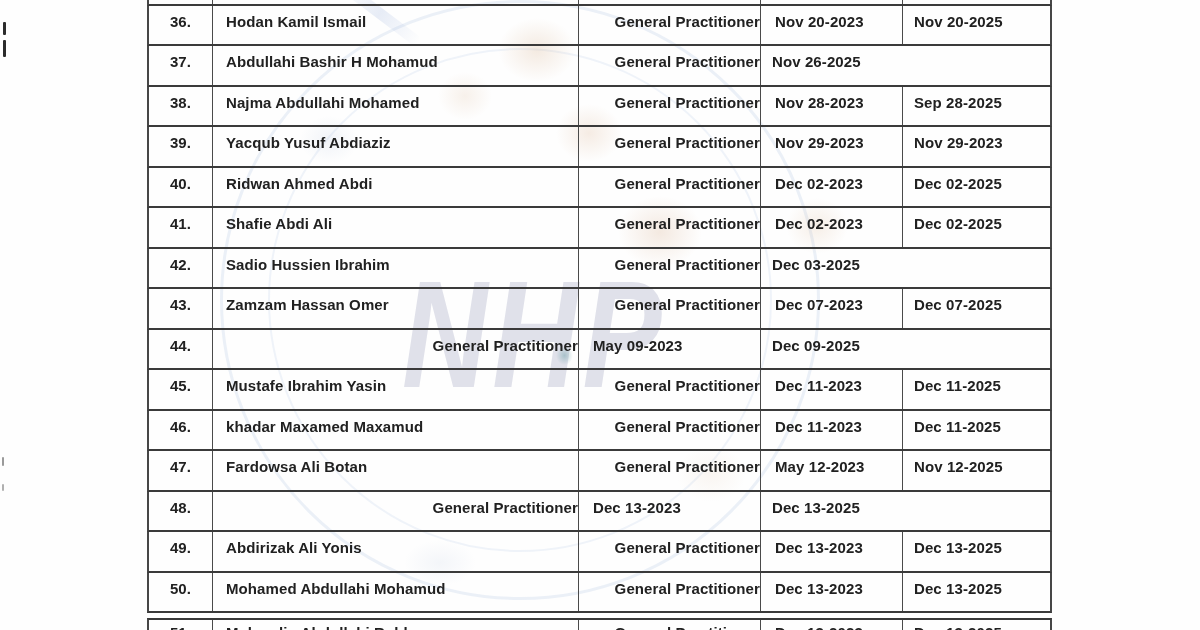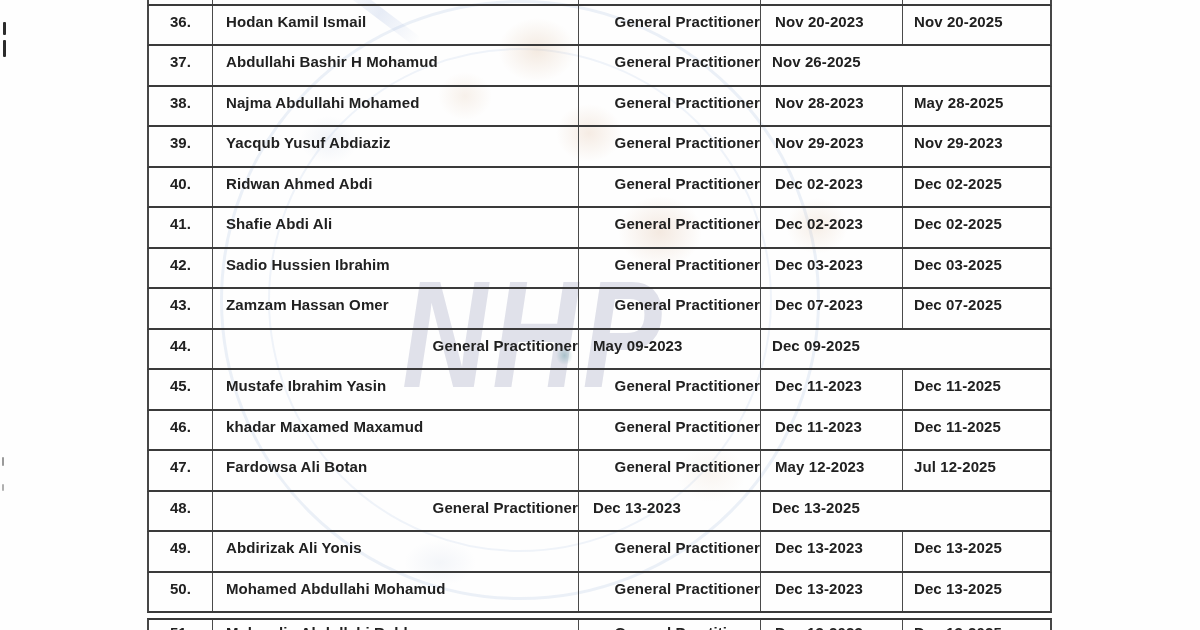--- a/index.html
+++ b/index.html
@@ -146,21 +146,21 @@
       <div class="cell c-name">
         <span>Najma Abdullahi Mohamed</span>
       </div>
       <div class="cell c-title">
         <span>General Practitioner</span>
       </div>
       <div class="cell c-date1">
         <span>Nov 28-2023</span>
       </div>
       <div class="cell c-date2">
-        <span>May 28-2025</span>
+        <span>Sep 28-2025</span>
       </div>
     </div>
       <div class="row">
       <div class="cell c-no">
         <span>39.</span>
       </div>
       <div class="cell c-name">
         <span>Yacqub Yusuf Abdiaziz</span>
       </div>
       <div class="cell c-title">
@@ -210,23 +210,20 @@
       <div class="row">
       <div class="cell c-no">
         <span>42.</span>
       </div>
       <div class="cell c-name">
         <span>Sadio Hussien Ibrahim</span>
       </div>
       <div class="cell c-title">
         <span>General Practitioner</span>
       </div>
-      <div class="cell c-date1">
-        <span>Dec 03-2023</span>
-      </div>
       <div class="cell c-date2">
         <span>Dec 03-2025</span>
       </div>
     </div>
       <div class="row">
       <div class="cell c-no">
         <span>43.</span>
       </div>
       <div class="cell c-name">
         <span>Zamzam Hassan Omer</span>
@@ -296,21 +293,21 @@
       <div class="cell c-name">
         <span>Fardowsa Ali Botan</span>
       </div>
       <div class="cell c-title">
         <span>General Practitioner</span>
       </div>
       <div class="cell c-date1">
         <span>May 12-2023</span>
       </div>
       <div class="cell c-date2">
-        <span>Jul 12-2025</span>
+        <span>Nov 12-2025</span>
       </div>
     </div>
       <div class="row">
       <div class="cell c-no">
         <span>48.</span>
       </div>
       <div class="cell c-title">
         <span>General Practitioner</span>
       </div>
       <div class="cell c-date1">

